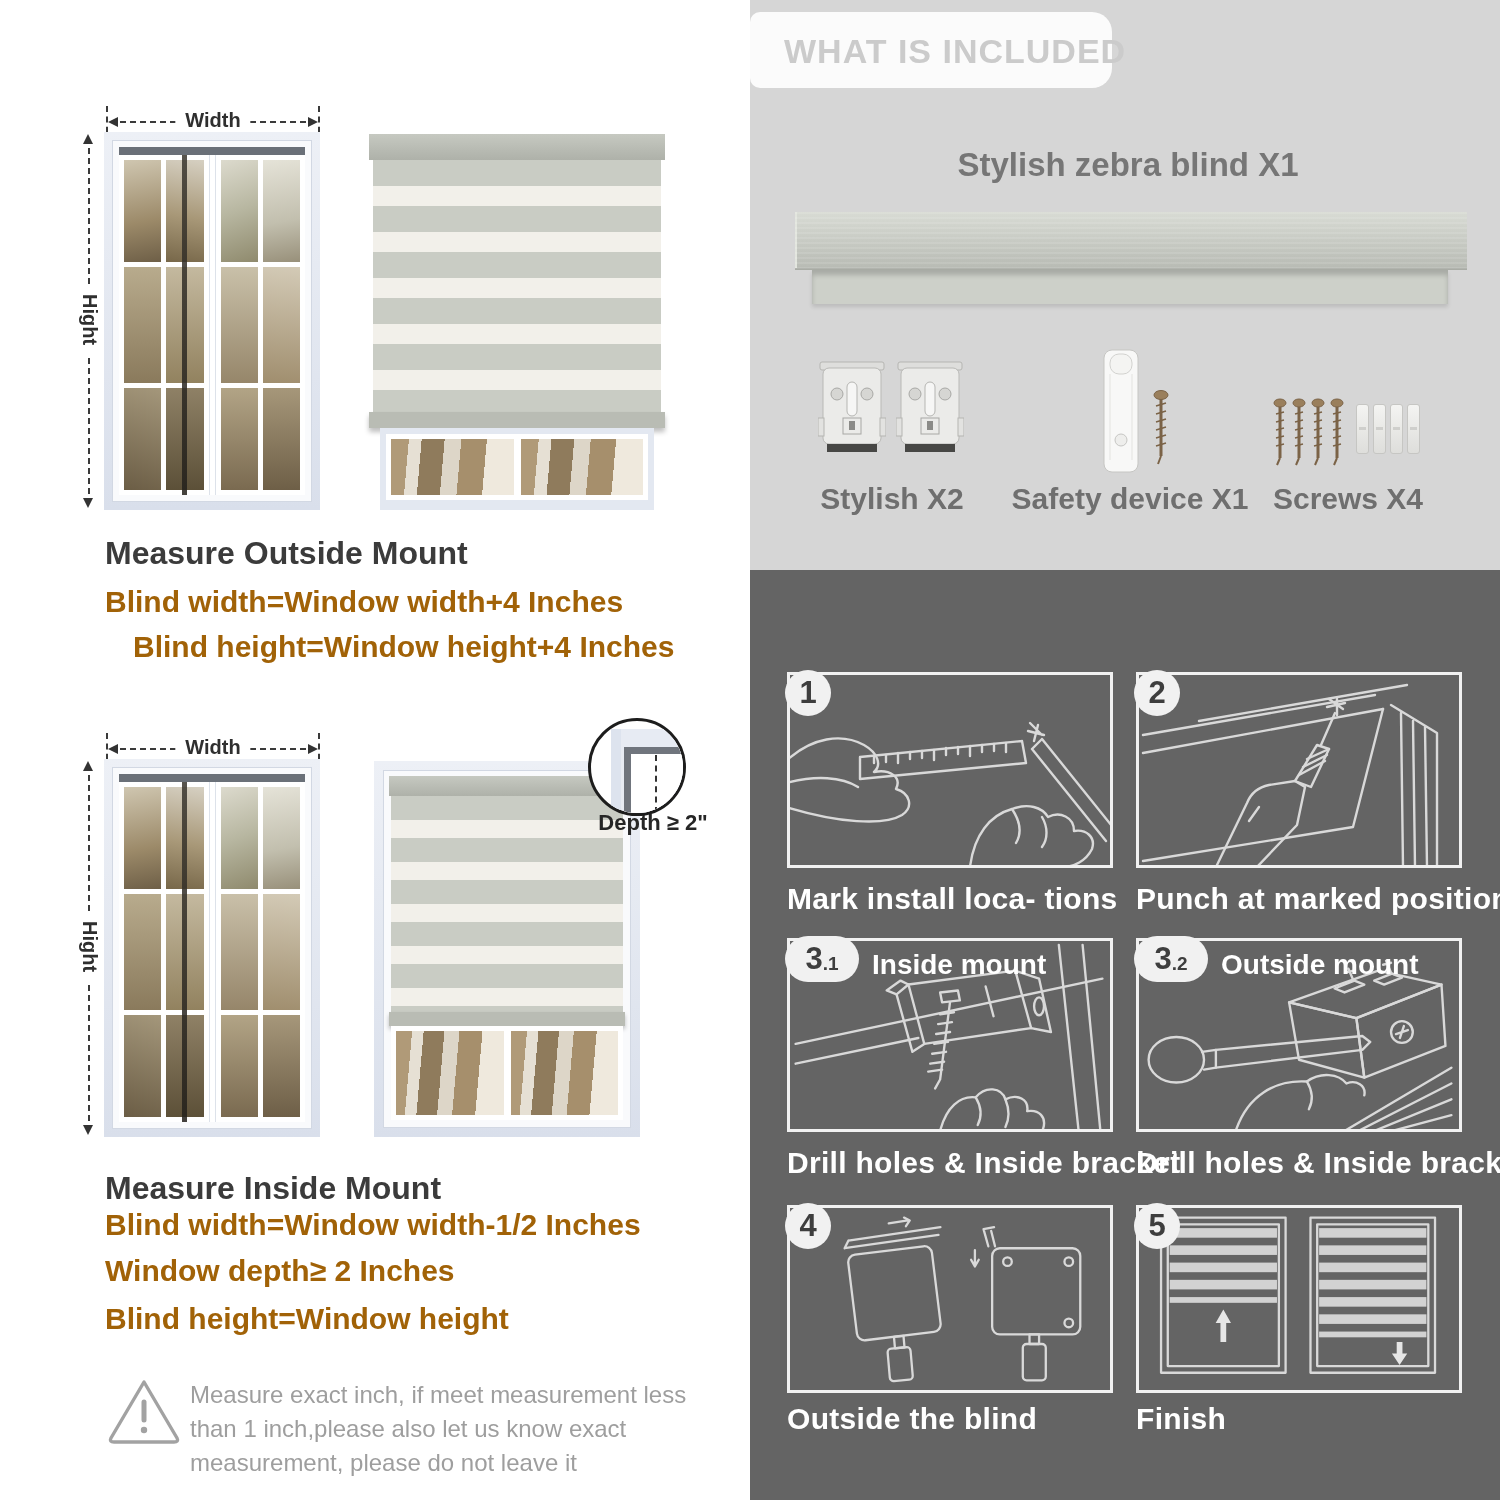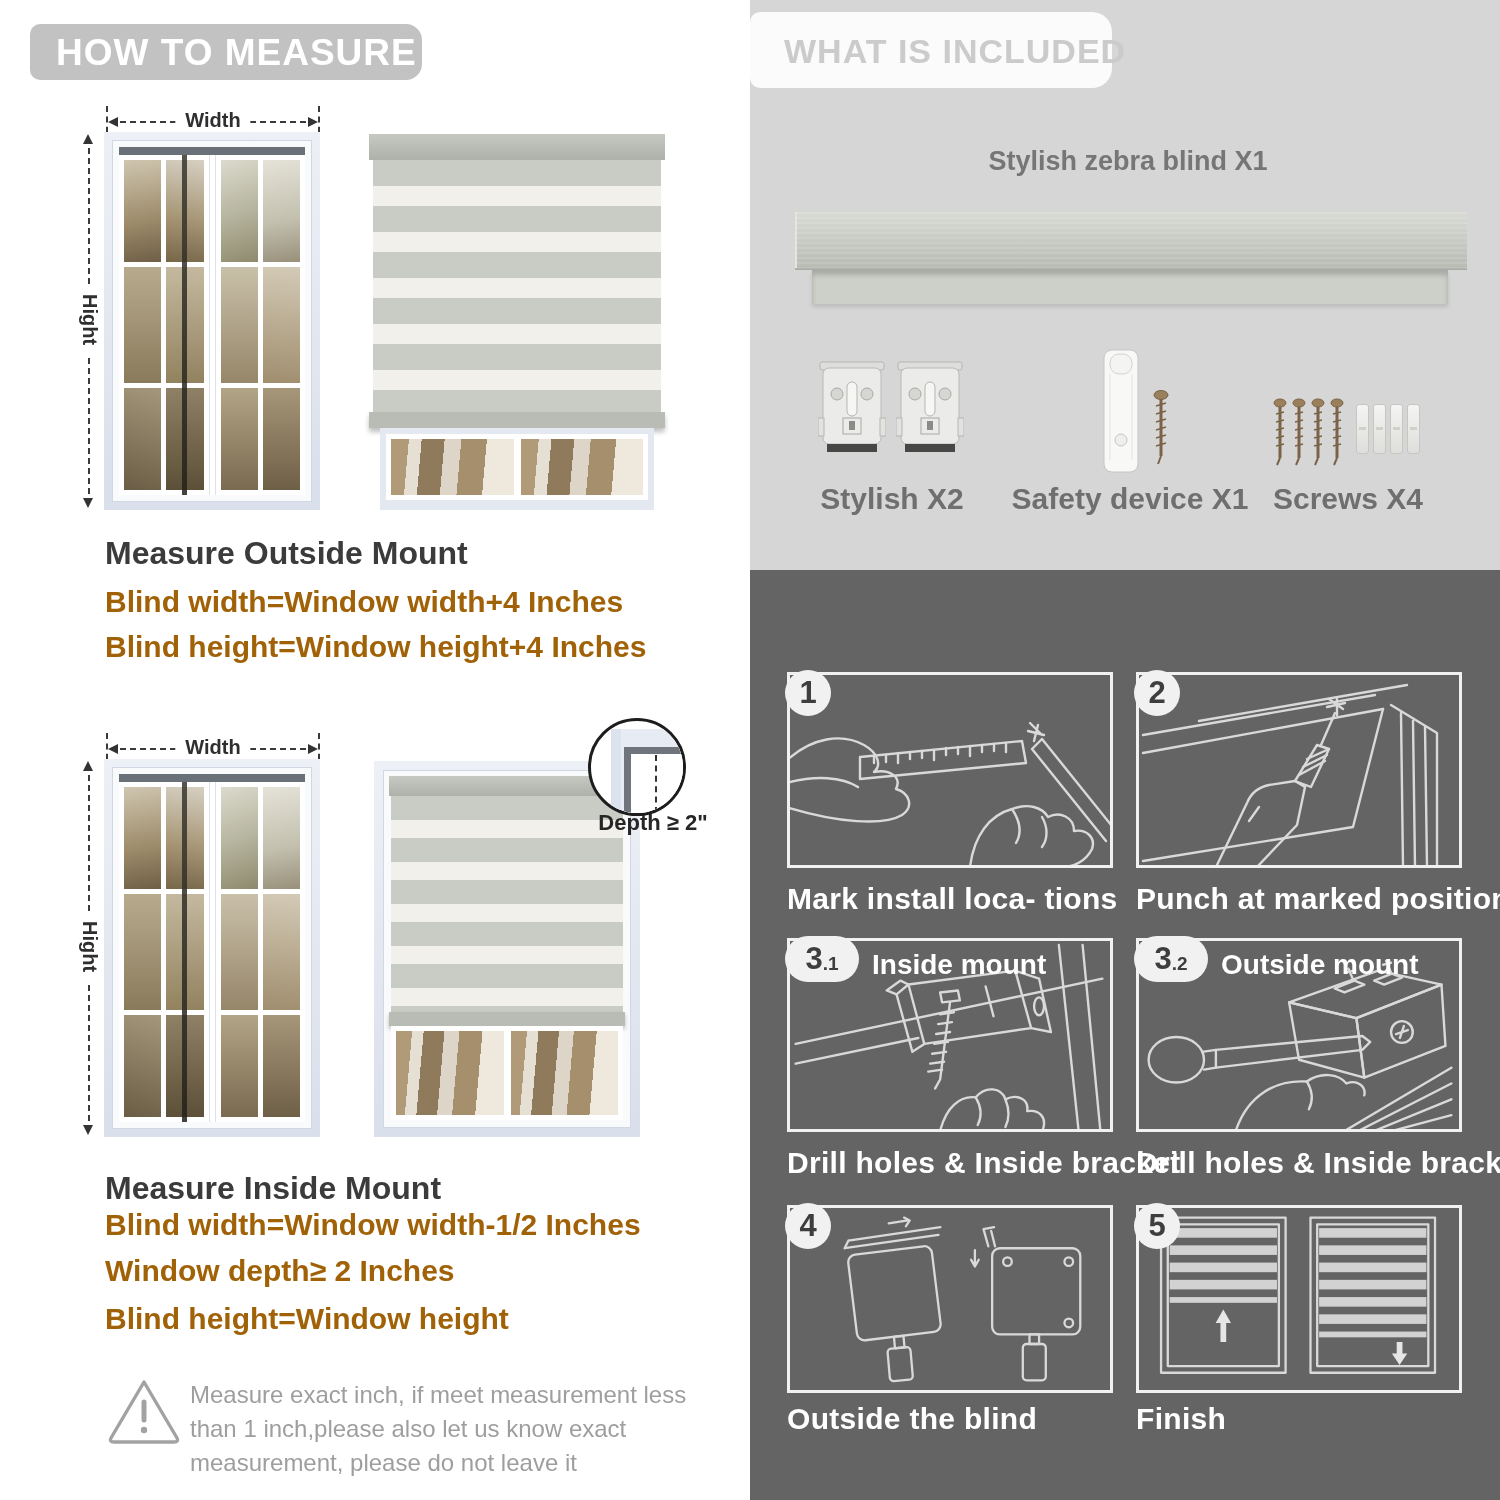--- a/index.html
+++ b/index.html
@@ -99,21 +99,21 @@
   .dc-frame{position:absolute;right:0px;top:26px;width:52px;height:66px;background:#ffffff;
             border-left:7px solid #70757d;border-top:7px solid #70757d;}
   .dc-dash{position:absolute;right:26px;top:34px;height:58px;border-left:2px dashed #333;}
   .depth-label{position:absolute;left:578px;top:810px;width:150px;text-align:center;
                font-size:22px;font-weight:700;color:#262626;}
 
   
   .right-top{position:absolute;left:750px;top:0;width:750px;height:570px;background:#d6d6d6;}
   .right-bottom{position:absolute;left:750px;top:570px;width:750px;height:930px;background:#646464;}
   .blind-title{position:absolute;left:898px;top:146px;width:460px;text-align:center;
-               font-size:27px;font-weight:700;color:#767676;white-space:nowrap;}
+               font-size:33px;font-weight:700;color:#767676;white-space:nowrap;}
   .headrail-main{position:absolute;left:795px;top:212px;width:672px;height:58px;
       background:linear-gradient(180deg,#d8dbd4 0%,#c6c9c2 55%,#b7bab3 100%);
       box-shadow:inset 0 -2px 0 #a9aca5, inset 2px 0 0 #e2e5de;}
   .headrail-tex{position:absolute;inset:0;background:repeating-linear-gradient(180deg,rgba(255,255,255,.10) 0 2px,transparent 2px 5px);}
   .headrail-lower{position:absolute;left:812px;top:270px;width:636px;height:34px;background:#cdd0c9;
       box-shadow:inset 0 5px 5px rgba(0,0,0,.18), 0 3px 4px rgba(0,0,0,.12);}
   .item-label{position:absolute;top:482px;text-align:center;font-size:30px;font-weight:700;color:#6f6f6f;white-space:nowrap;}
   .anchor{position:absolute;width:11px;height:48px;background:linear-gradient(180deg,#f4f4f2,#dededb);
           border:1px solid #c6c6c3;border-radius:3px;}
   .anchor:after{content:"";position:absolute;left:2px;right:2px;top:22px;height:3px;background:#cfcfcc;}
@@ -129,23 +129,20 @@
   .badge .n{font-size:31px;} .badge .s{font-size:19px;align-self:flex-end;padding-bottom:7px;}
   .badge.wide{width:74px;height:46px;border-radius:24px;}
   .ptitle{position:absolute;left:82px;top:8px;font-size:28px;font-weight:700;color:#ffffff;white-space:nowrap;z-index:3;}
   .caption{position:absolute;font-size:30px;font-weight:700;color:#ffffff;letter-spacing:.3px;white-space:nowrap;}
 </style>
 </head>
 <body>
 
 <div class="canvas">
 
-  <div class="chip chip-gray">
-    <span>HOW TO MEASURE</span>
-  </div>
 
   <div class="width-annot" style="left:106px;top:106px;width:214px;">
     <div class="wa-vline l"></div>
     <div class="wa-vline r"></div>
     <div class="wa-line"></div>
     <div class="wa-ah l"></div>
     <div class="wa-ah r"></div>
     <span class="wa-label">Width</span>
   </div>
   <div class="height-annot" style="left:68px;top:134px;height:374px;">
@@ -191,21 +188,21 @@
       <div class="bw-inner">
         <div class="bw-pane"></div>
         <div class="bw-mull"></div>
         <div class="bw-pane"></div>
       </div>
     </div>
   </div>
 
   <div class="h2" style="top:535px;">Measure Outside Mount</div>
   <div class="grayline" style="top:585px;">Blind width=Window width+4 Inches</div>
-  <div class="grayline" style="top:630px;">Blind height=Window height+4 Inches</div>
+  <div class="grayline" style="top:630px;margin-left:28px;">Blind height=Window height+4 Inches</div>
 
   <div class="width-annot" style="left:106px;top:733px;width:214px;">
     <div class="wa-vline l"></div>
     <div class="wa-vline r"></div>
     <div class="wa-line"></div>
     <div class="wa-ah l"></div>
     <div class="wa-ah r"></div>
     <span class="wa-label">Width</span>
   </div>
   <div class="height-annot" style="left:68px;top:761px;height:374px;">

